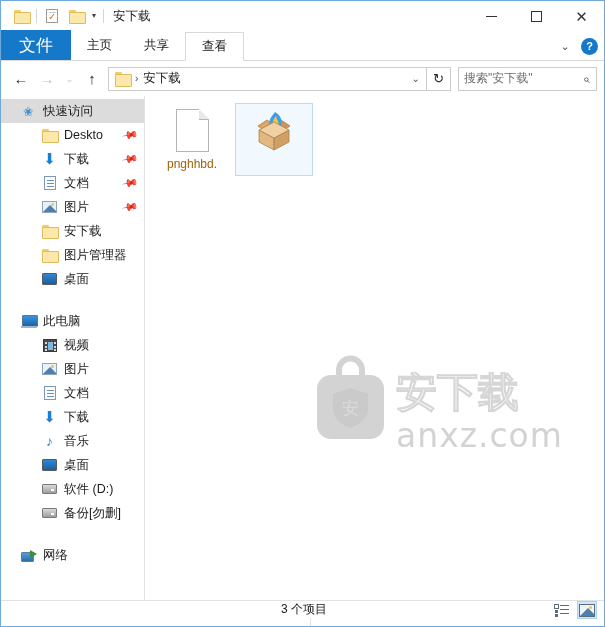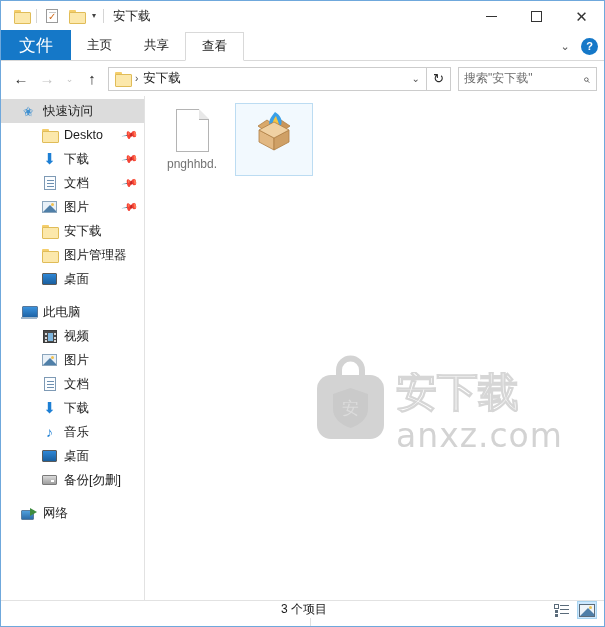--- a/index.html
+++ b/index.html
@@ -187,21 +187,21 @@
     position: relative;
   }
   .sb-item {
     height: 24px; display: flex; align-items: center;
     font-size: 12.5px; color: #1b1b1b; white-space: nowrap;
     padding-right: 4px; position: relative;
   }
   .sb-item.selected { background: #dcdcdc; }
   .sb-item.root { padding-left: 19px; }
   .sb-item.child { padding-left: 40px; }
-  .sb-item.gap { margin-top: 9px; }
+  .sb-item.gap { margin-top: 18px; }
   .sb-ico {
     width: 17px; height: 17px; margin-right: 6px;
     display: flex; align-items: center; justify-content: center;
     flex: 0 0 17px;
   }
   .sb-label { overflow: hidden; }
   .pin {
     position: absolute; right: 7px; font-size: 11px; color: #555;
     transform: rotate(35deg);
   }
@@ -319,21 +319,21 @@
   .file-item.selected {
     background: #f2f9fe; border: 1px solid #bcdcf2;
     padding: 3px 1px 3px 1px;
   }
   .file-ico {
     width: 50px; height: 46px; margin-bottom: 4px;
     display: flex; align-items: center; justify-content: center;
     position: relative;
   }
   .file-name {
-    font-size: 12px; color: #737373; text-align: center;
+    font-size: 12px; color: #a16207; text-align: center;
     line-height: 15px; word-break: break-all;
   }
   
   .page-blank {
     width: 33px; height: 43px; background: #ffffff;
     border: 1px solid #b4b4b4; position: relative;
   }
   .page-blank::after {
     content: ""; position: absolute; right: -1px; top: -1px;
     width: 0; height: 0;
@@ -569,20 +569,26 @@
       <div class="sb-item child">
         <span class="sb-ico">
             <span class="ic-desktop"></span>
           </span>
         <span class="sb-label">桌面</span>
       </div>
       <div class="sb-item child">
         <span class="sb-ico">
             <span class="ic-drive"></span>
           </span>
+        <span class="sb-label">软件 (D:)</span>
+      </div>
+      <div class="sb-item child">
+        <span class="sb-ico">
+            <span class="ic-drive"></span>
+          </span>
         <span class="sb-label">备份[勿删]</span>
       </div>
 
       <div class="sb-item root gap">
         <span class="sb-ico">
             <span class="ic-net"></span>
           </span>
         <span class="sb-label">网络</span>
       </div>
     </div>

